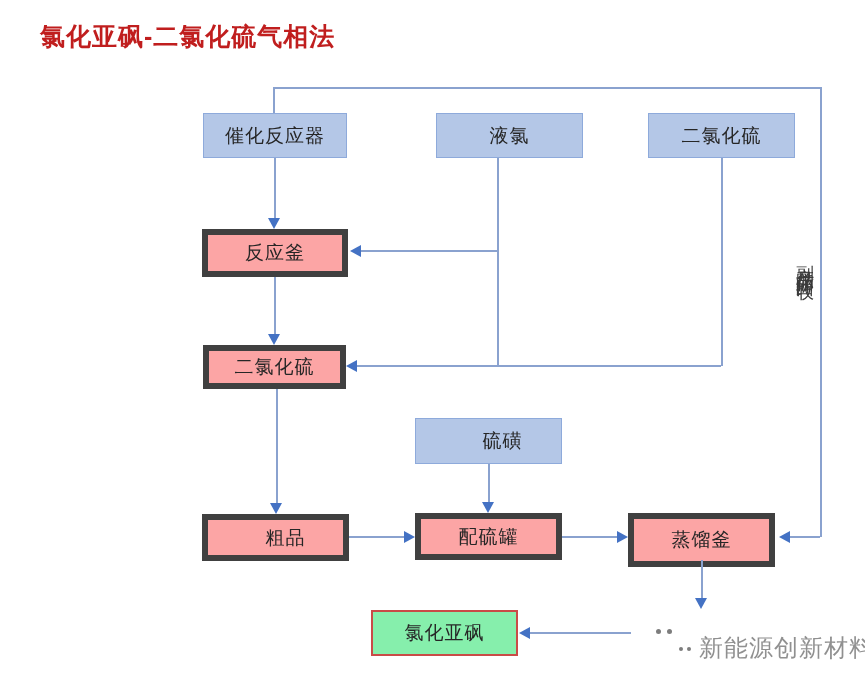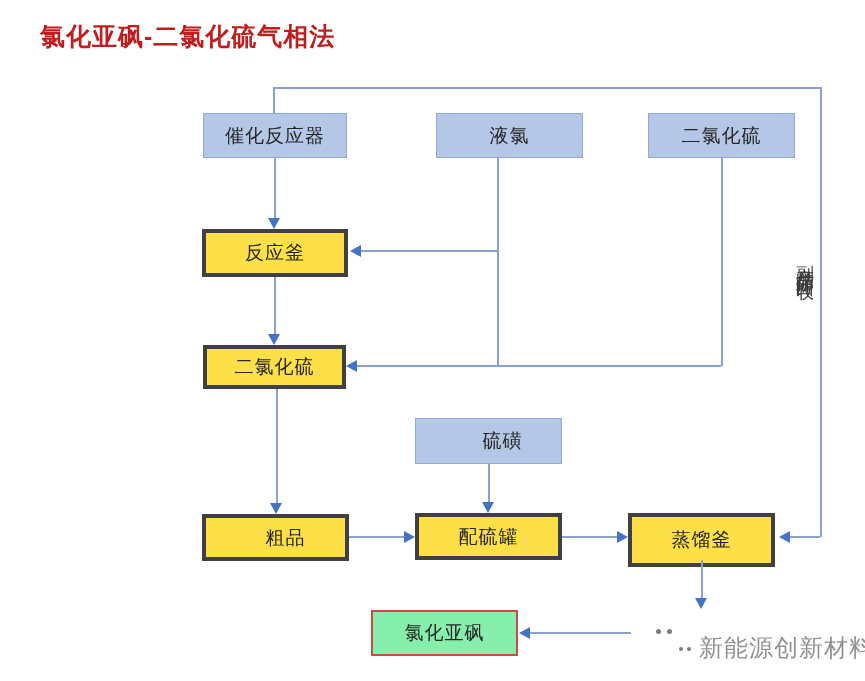--- a/index.html
+++ b/index.html
@@ -3,21 +3,21 @@
 <meta charset="utf-8">
 <style>
   html,body{margin:0;padding:0;background:#fff;}
   body{font-family:"Liberation Sans","DejaVu Sans",sans-serif;}
   .canvas{position:relative;width:865px;height:681px;background:#ffffff;overflow:hidden;}
   .page-title{position:absolute;left:40px;top:20px;font-size:25px;font-weight:bold;
     color:#c01e1e;letter-spacing:1px;white-space:nowrap;}
   .node{position:absolute;display:flex;align-items:center;justify-content:center;
     font-size:19px;color:#262626;letter-spacing:1px;box-sizing:border-box;white-space:nowrap;}
   .material{background:#b4c7e7;border:1px solid #8eaadb;}
-  .equipment{background:#fde047;border:4px solid #404040;}
+  .equipment{background:#fca5a5;border:6px solid #404040;}
   .product{background:#86efac;border:2px solid #c94b47;}
   .vline{position:absolute;width:2px;background:#8aa2cf;}
   .hline{position:absolute;height:2px;background:#8aa2cf;}
   .arr{position:absolute;width:0;height:0;}
   .arr-down{border-left:6px solid transparent;border-right:6px solid transparent;border-top:11px solid #4472c4;}
   .arr-left{border-top:6px solid transparent;border-bottom:6px solid transparent;border-right:11px solid #4472c4;}
   .arr-right{border-top:6px solid transparent;border-bottom:6px solid transparent;border-left:11px solid #4472c4;}
   .side-label{position:absolute;left:794px;top:251px;height:160px;
     writing-mode:vertical-rl;text-orientation:upright;font-size:18px;color:#3a3a3a;
     letter-spacing:3px;line-height:22px;}

